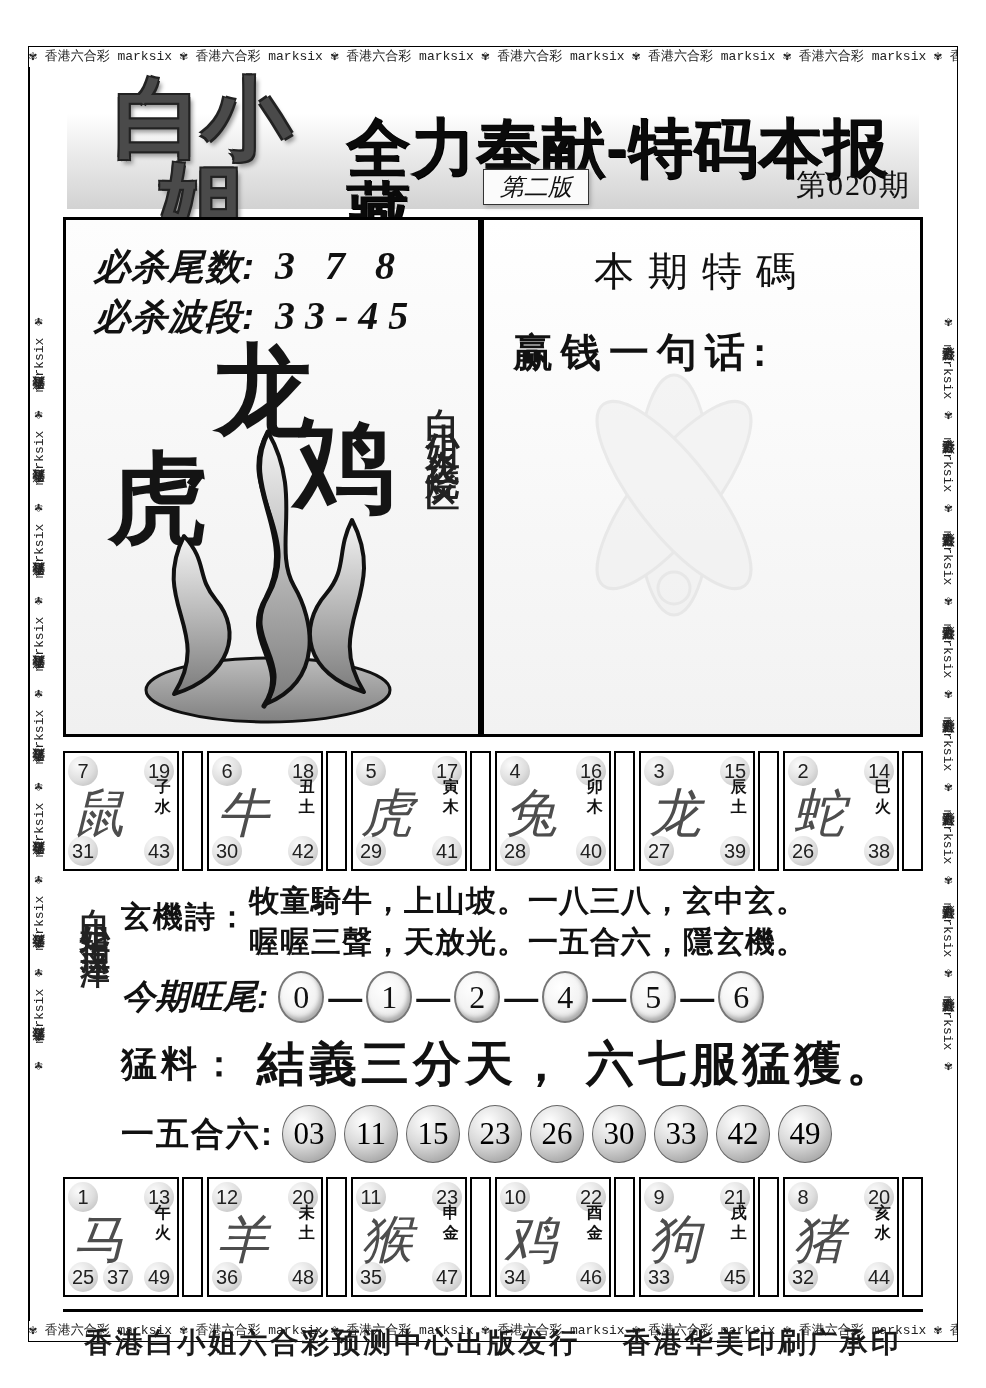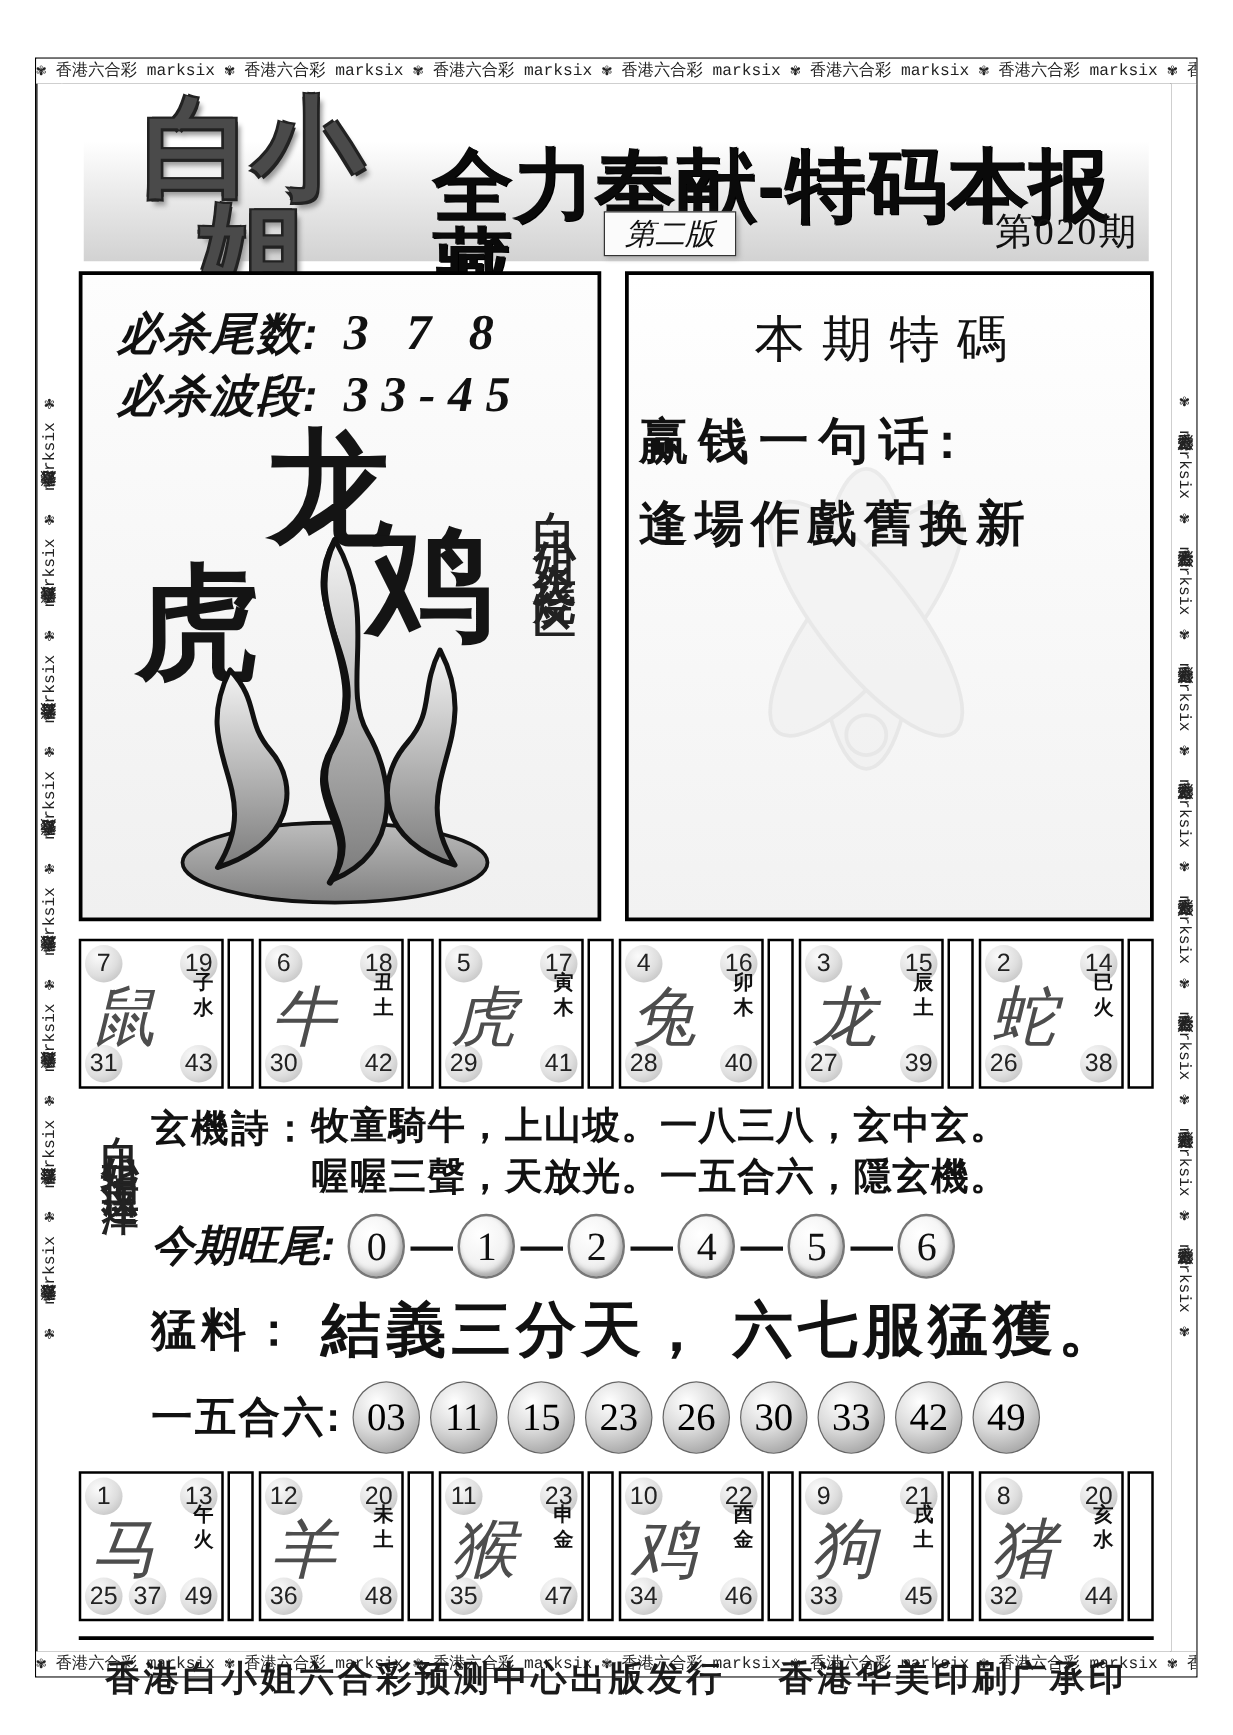--- a/index.html
+++ b/index.html
@@ -15,33 +15,33 @@
   
   .content{position:absolute;left:20px;right:20px;top:20px;bottom:20px;padding:0 14px;background:#fff;}
   header{position:relative;height:148px;}
   header::before{content:"";position:absolute;left:4px;right:4px;top:46px;height:96px;background:linear-gradient(180deg,#ffffff 0%,#ececec 40%,#d2d2d2 100%);}
   .title-row{position:relative;display:flex;align-items:flex-end;gap:18px;padding:10px 0 0 14px;}
   .logo{font-size:88px;line-height:.95;font-weight:bold;color:#4a4a4a;text-shadow:2px 2px 0 #222,-2px -2px 0 #222,2px -2px 0 #222,-2px 2px 0 #222,4px 5px 4px #999;text-align:center;}
   .big-title{font-size:64px;line-height:1;font-weight:bold;letter-spacing:1px;color:#0a0a0a;text-shadow:1px 1px 0 #000;}
   .issue{position:absolute;right:12px;top:98px;font-family:"Liberation Serif",serif;font-size:30px;letter-spacing:2px;}
   .edition-badge{position:absolute;left:420px;top:102px;border:1px solid #333;background:#fbfbfb;box-shadow:2px 2px 4px #aaa;padding:1px 16px;font-family:"Liberation Serif",serif;font-size:24px;font-style:italic;}
   
-  .boxes{display:flex;gap:19px;height:520px;margin-top:2px;}
+  .boxes{display:flex;gap:0;height:520px;margin-top:2px;}
   .kill-box{width:412px;border:3px solid #000;position:relative;background:linear-gradient(180deg,#fdfdfd,#f0f0f0);}
   .kill-lines{padding:22px 0 0 28px;}
   .kill-line{font-size:36px;font-weight:bold;white-space:nowrap;}
   .kill-label{font-style:italic;letter-spacing:1px;}
   .kill-value{font-family:"Liberation Serif",serif;font-style:italic;font-size:40px;letter-spacing:10px;margin-left:10px;}
   .big-animal{position:absolute;font-family:"Liberation Serif",serif;font-weight:bold;font-size:100px;line-height:1;color:#141414;}
   .animal-dragon{left:148px;top:122px;}
   .animal-tiger{left:42px;top:230px;}
   .animal-rooster{left:228px;top:198px;}
   .flame-svg{position:absolute;left:42px;bottom:6px;}
   .burn-vertical{position:absolute;right:12px;top:162px;writing-mode:vertical-rl;text-orientation:upright;font-size:34px;font-weight:bold;letter-spacing:14px;color:#222;}
-  .special-box{flex:1;border:3px solid #000;position:relative;padding:14px 8px;background:linear-gradient(180deg,#ffffff,#f2f2f2);overflow:hidden;}
+  .special-box{flex:1;border:3px solid #000;position:relative;padding:14px 29px;background:linear-gradient(180deg,#ffffff,#f2f2f2);overflow:hidden;}
   .watermark-svg{position:absolute;left:30px;top:110px;opacity:.55;}
   .special-title{position:relative;text-align:center;font-family:"Liberation Serif",serif;font-weight:normal;font-size:40px;letter-spacing:14px;margin:10px 0 20px;}
   .special-body{position:relative;font-family:"Liberation Serif",serif;font-size:37px;line-height:1.52;letter-spacing:3px;text-indent:2em;margin:0;color:#0c0c0c;}
   .win-label{position:relative;margin-top:26px;font-size:40px;font-weight:bold;letter-spacing:8px;}
   .win-phrase{position:relative;margin-top:12px;font-size:39px;font-weight:bold;letter-spacing:6px;font-family:"Liberation Serif",serif;}
   
   .zodiac-row{display:flex;justify-content:space-between;margin-top:14px;height:120px;}
   .zgroup{display:flex;}
   .zcell{position:relative;width:112px;border:2px solid #000;background:#fff;}
   .zspacer{width:17px;border:2px solid #000;margin-left:3px;background:#fff;}
@@ -50,21 +50,21 @@
   .ball.bl{left:3px;bottom:3px;} .ball.br{right:3px;bottom:3px;} .ball.bm{left:38px;bottom:3px;}
   .zart{position:absolute;left:8px;top:26px;font-family:"Liberation Serif",serif;font-size:52px;font-style:italic;color:#4d4d4d;}
   .zbranch{position:absolute;right:5px;top:24px;width:1.15em;font-family:Liberation Serif, serif;font-weight:bold;font-size:16px;line-height:1.25;word-break:break-all;text-align:center;}
   
   .middle{display:flex;margin-top:10px;gap:6px;}
   .pointer-col{width:52px;writing-mode:vertical-rl;text-orientation:upright;font-size:30px;font-weight:bold;letter-spacing:8px;color:#222;padding-top:4px;}
   .mid-rows{flex:1;display:flex;flex-direction:column;gap:9px;}
   .row{display:flex;align-items:center;}
   .lbl{font-weight:bold;white-space:nowrap;}
   .poem{align-items:flex-start;}
-  .poem .lbl{font-size:30px;letter-spacing:2px;margin-top:2px;}
+  .poem .lbl{font-size:30px;letter-spacing:2px;margin-top:16px;}
   .poem-lines{font-size:30px;font-weight:bold;letter-spacing:1px;line-height:1.35;}
   .tails .lbl{font-size:34px;font-style:italic;margin-right:10px;}
   .tail-circle{width:42px;height:48px;border-radius:50%;border:2px solid #777;background:radial-gradient(circle at 38% 30%,#ffffff 0%,#f2f2f2 55%,#cfcfcf 100%);box-shadow:inset -2px -3px 4px #aaa;display:flex;align-items:center;justify-content:center;font-family:"Liberation Serif",serif;font-size:32px;}
   .dash{font-size:34px;font-weight:bold;margin:0 4px;}
   .hot .lbl{font-size:36px;letter-spacing:4px;margin-right:16px;}
   .hot-text{font-family:Liberation Sans, sans-serif;font-weight:bold;font-size:48px;letter-spacing:4px;}
   .codes .lbl{font-size:33px;letter-spacing:2px;margin-right:8px;}
   .code-ball{width:52px;height:56px;border-radius:50%;border:1px solid #666;background:radial-gradient(circle at 36% 28%,#ffffff 0%,#d9d9d9 45%,#8e8e8e 100%);display:flex;align-items:center;justify-content:center;font-family:"Liberation Serif",serif;font-size:31px;margin-right:8px;color:#000;}
   
   footer{border-top:3px solid #000;margin-top:12px;padding:12px 0 4px;display:flex;justify-content:space-around;font-size:28px;letter-spacing:3px;font-weight:bold;color:#1a1a1a;}
@@ -130,21 +130,20 @@
           <svg class="watermark-svg" width="320" height="330" viewBox="0 0 320 330">
             <g fill="#efefef" stroke="#dcdcdc" stroke-width="3">
               <ellipse cx="160" cy="165" rx="38" ry="120"></ellipse>
               <ellipse cx="160" cy="165" rx="38" ry="115" transform="rotate(38 160 165)"></ellipse>
               <ellipse cx="160" cy="165" rx="38" ry="115" transform="rotate(-38 160 165)"></ellipse>
               <circle cx="160" cy="258" r="16"></circle>
             </g>
           </svg>
           <h2 class="special-title">本期特碼</h2>
           <div class="win-label">赢钱一句话:</div>
-          <div class="win-phrase">逢場作戲舊换新</div>
         </div>
       </section>
 
       <section class="zodiac-row top">
         <div class="zgroup">
           <div class="zcell">
             <span class="ball tl">7</span>
             <span class="ball tr">19</span>
             <span class="ball bl">31</span>
             <span class="ball br">43</span>

